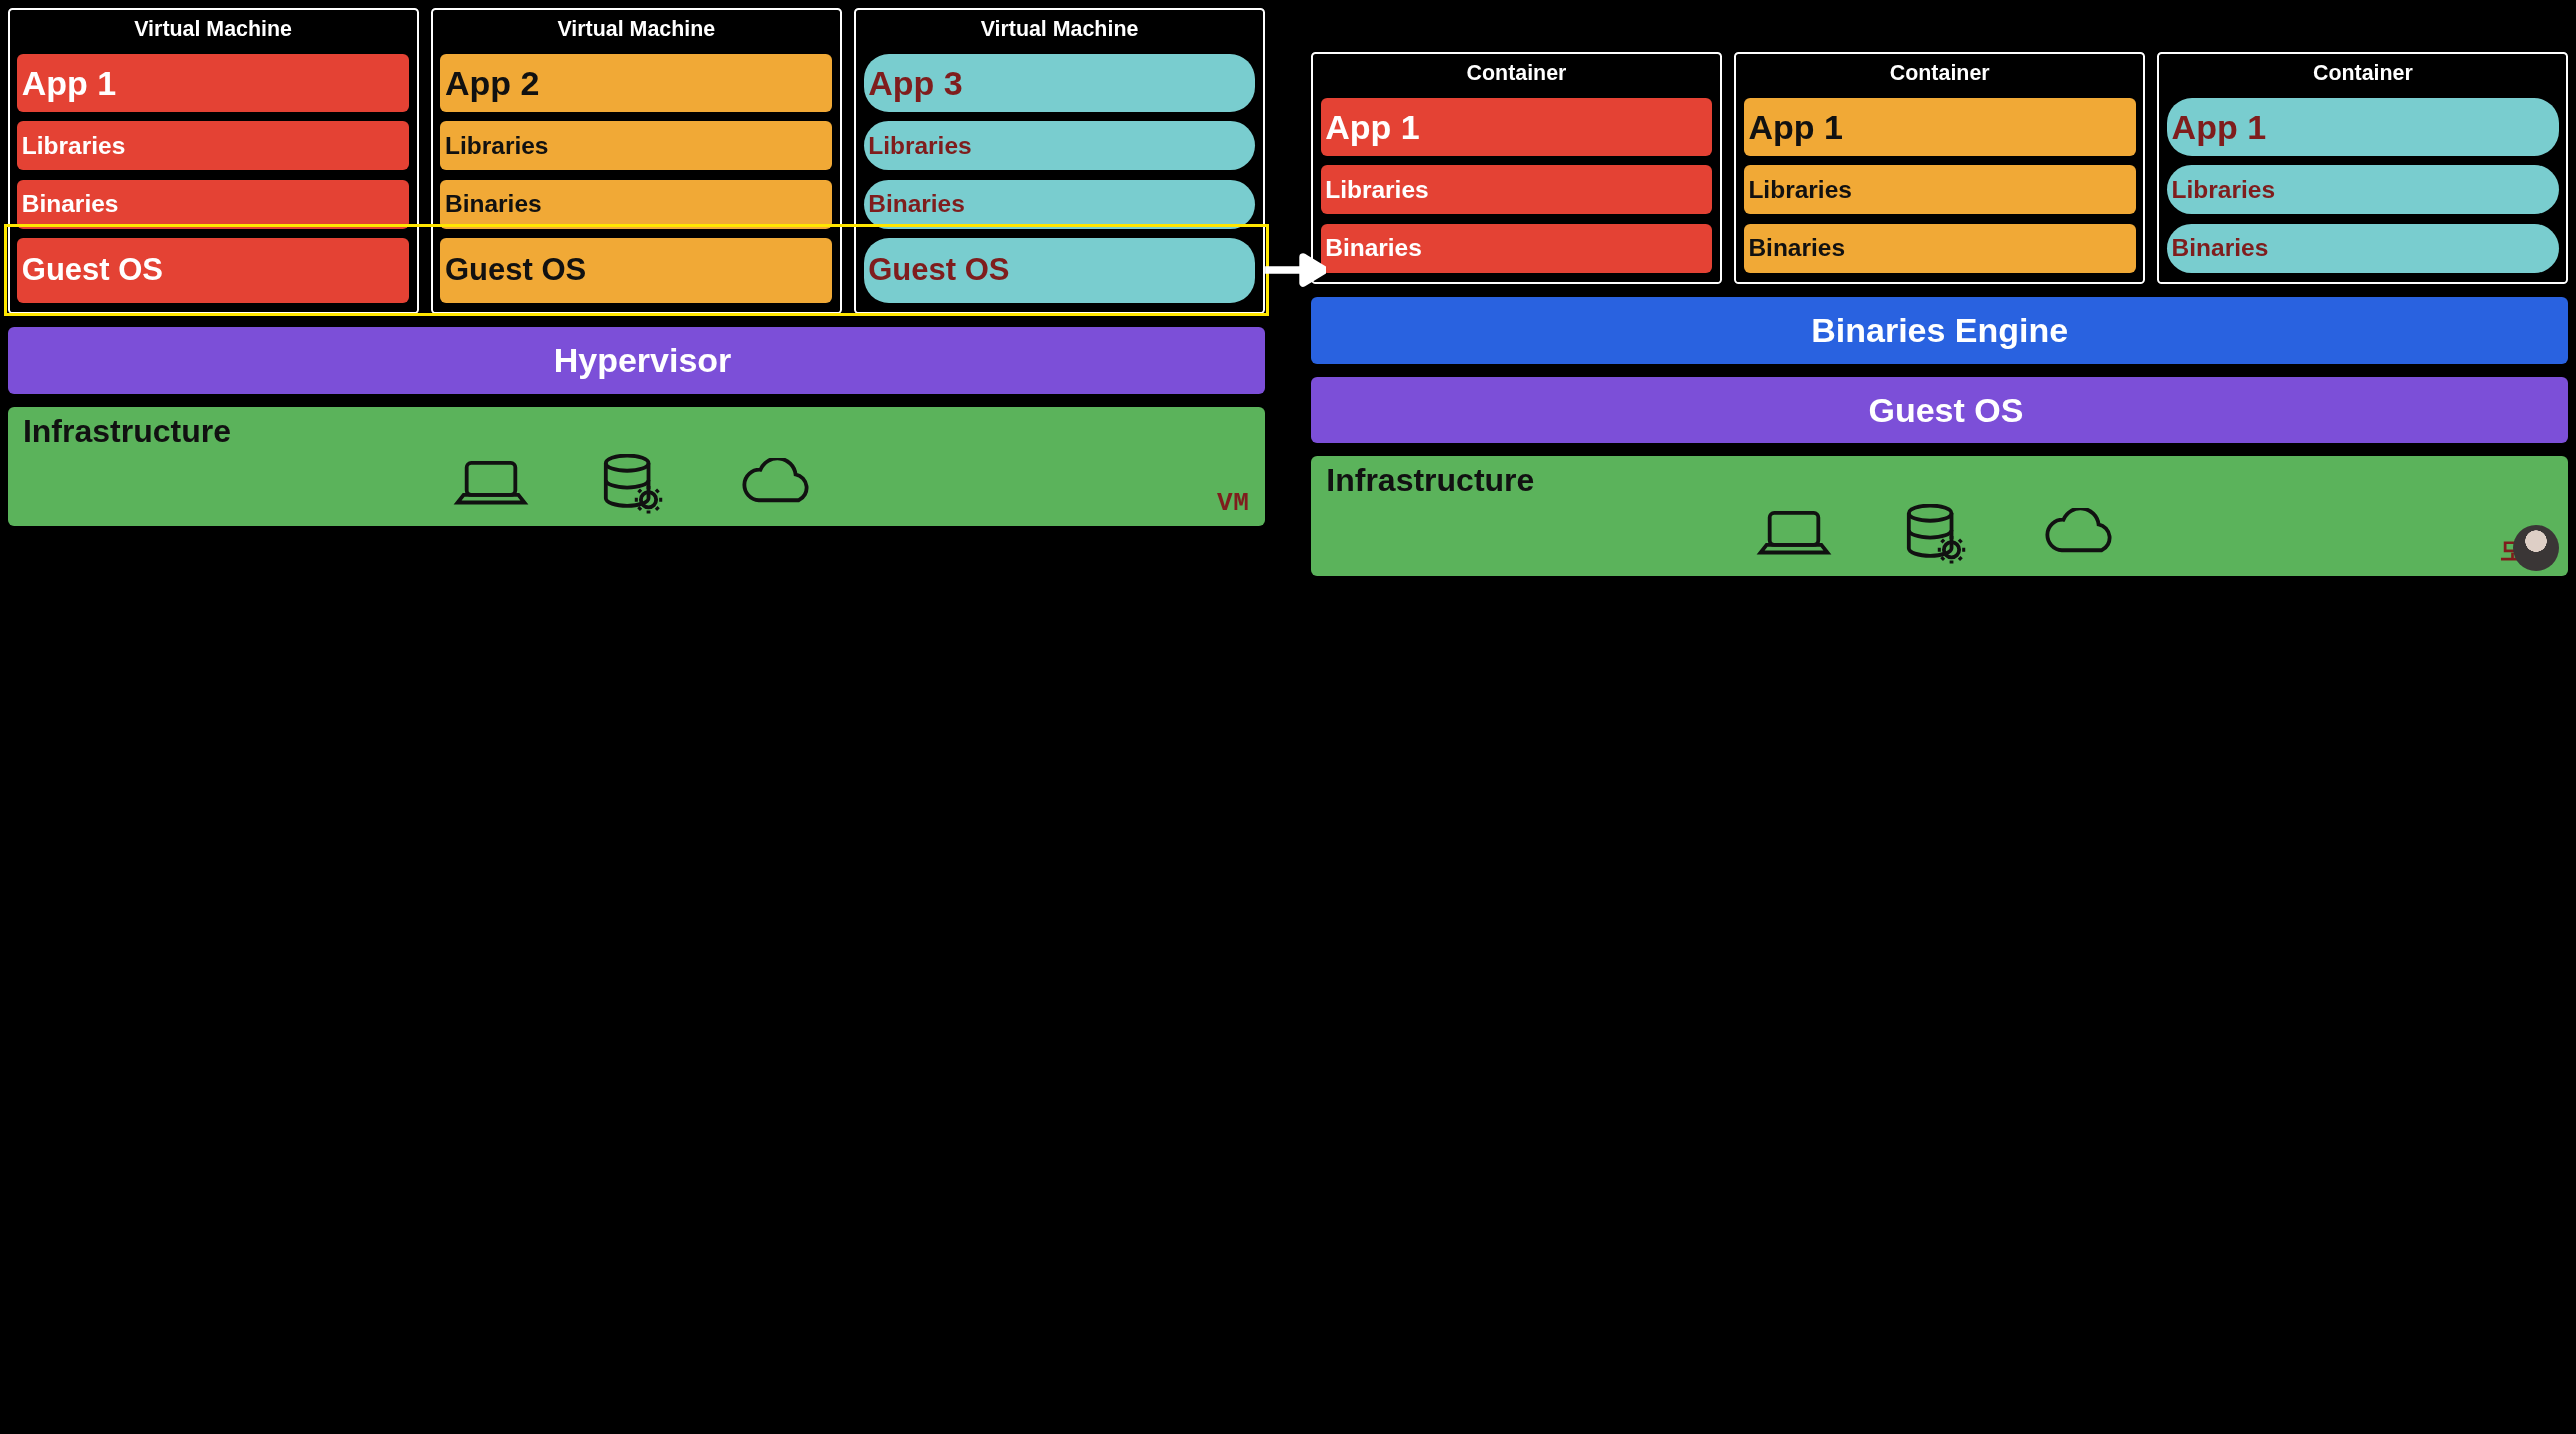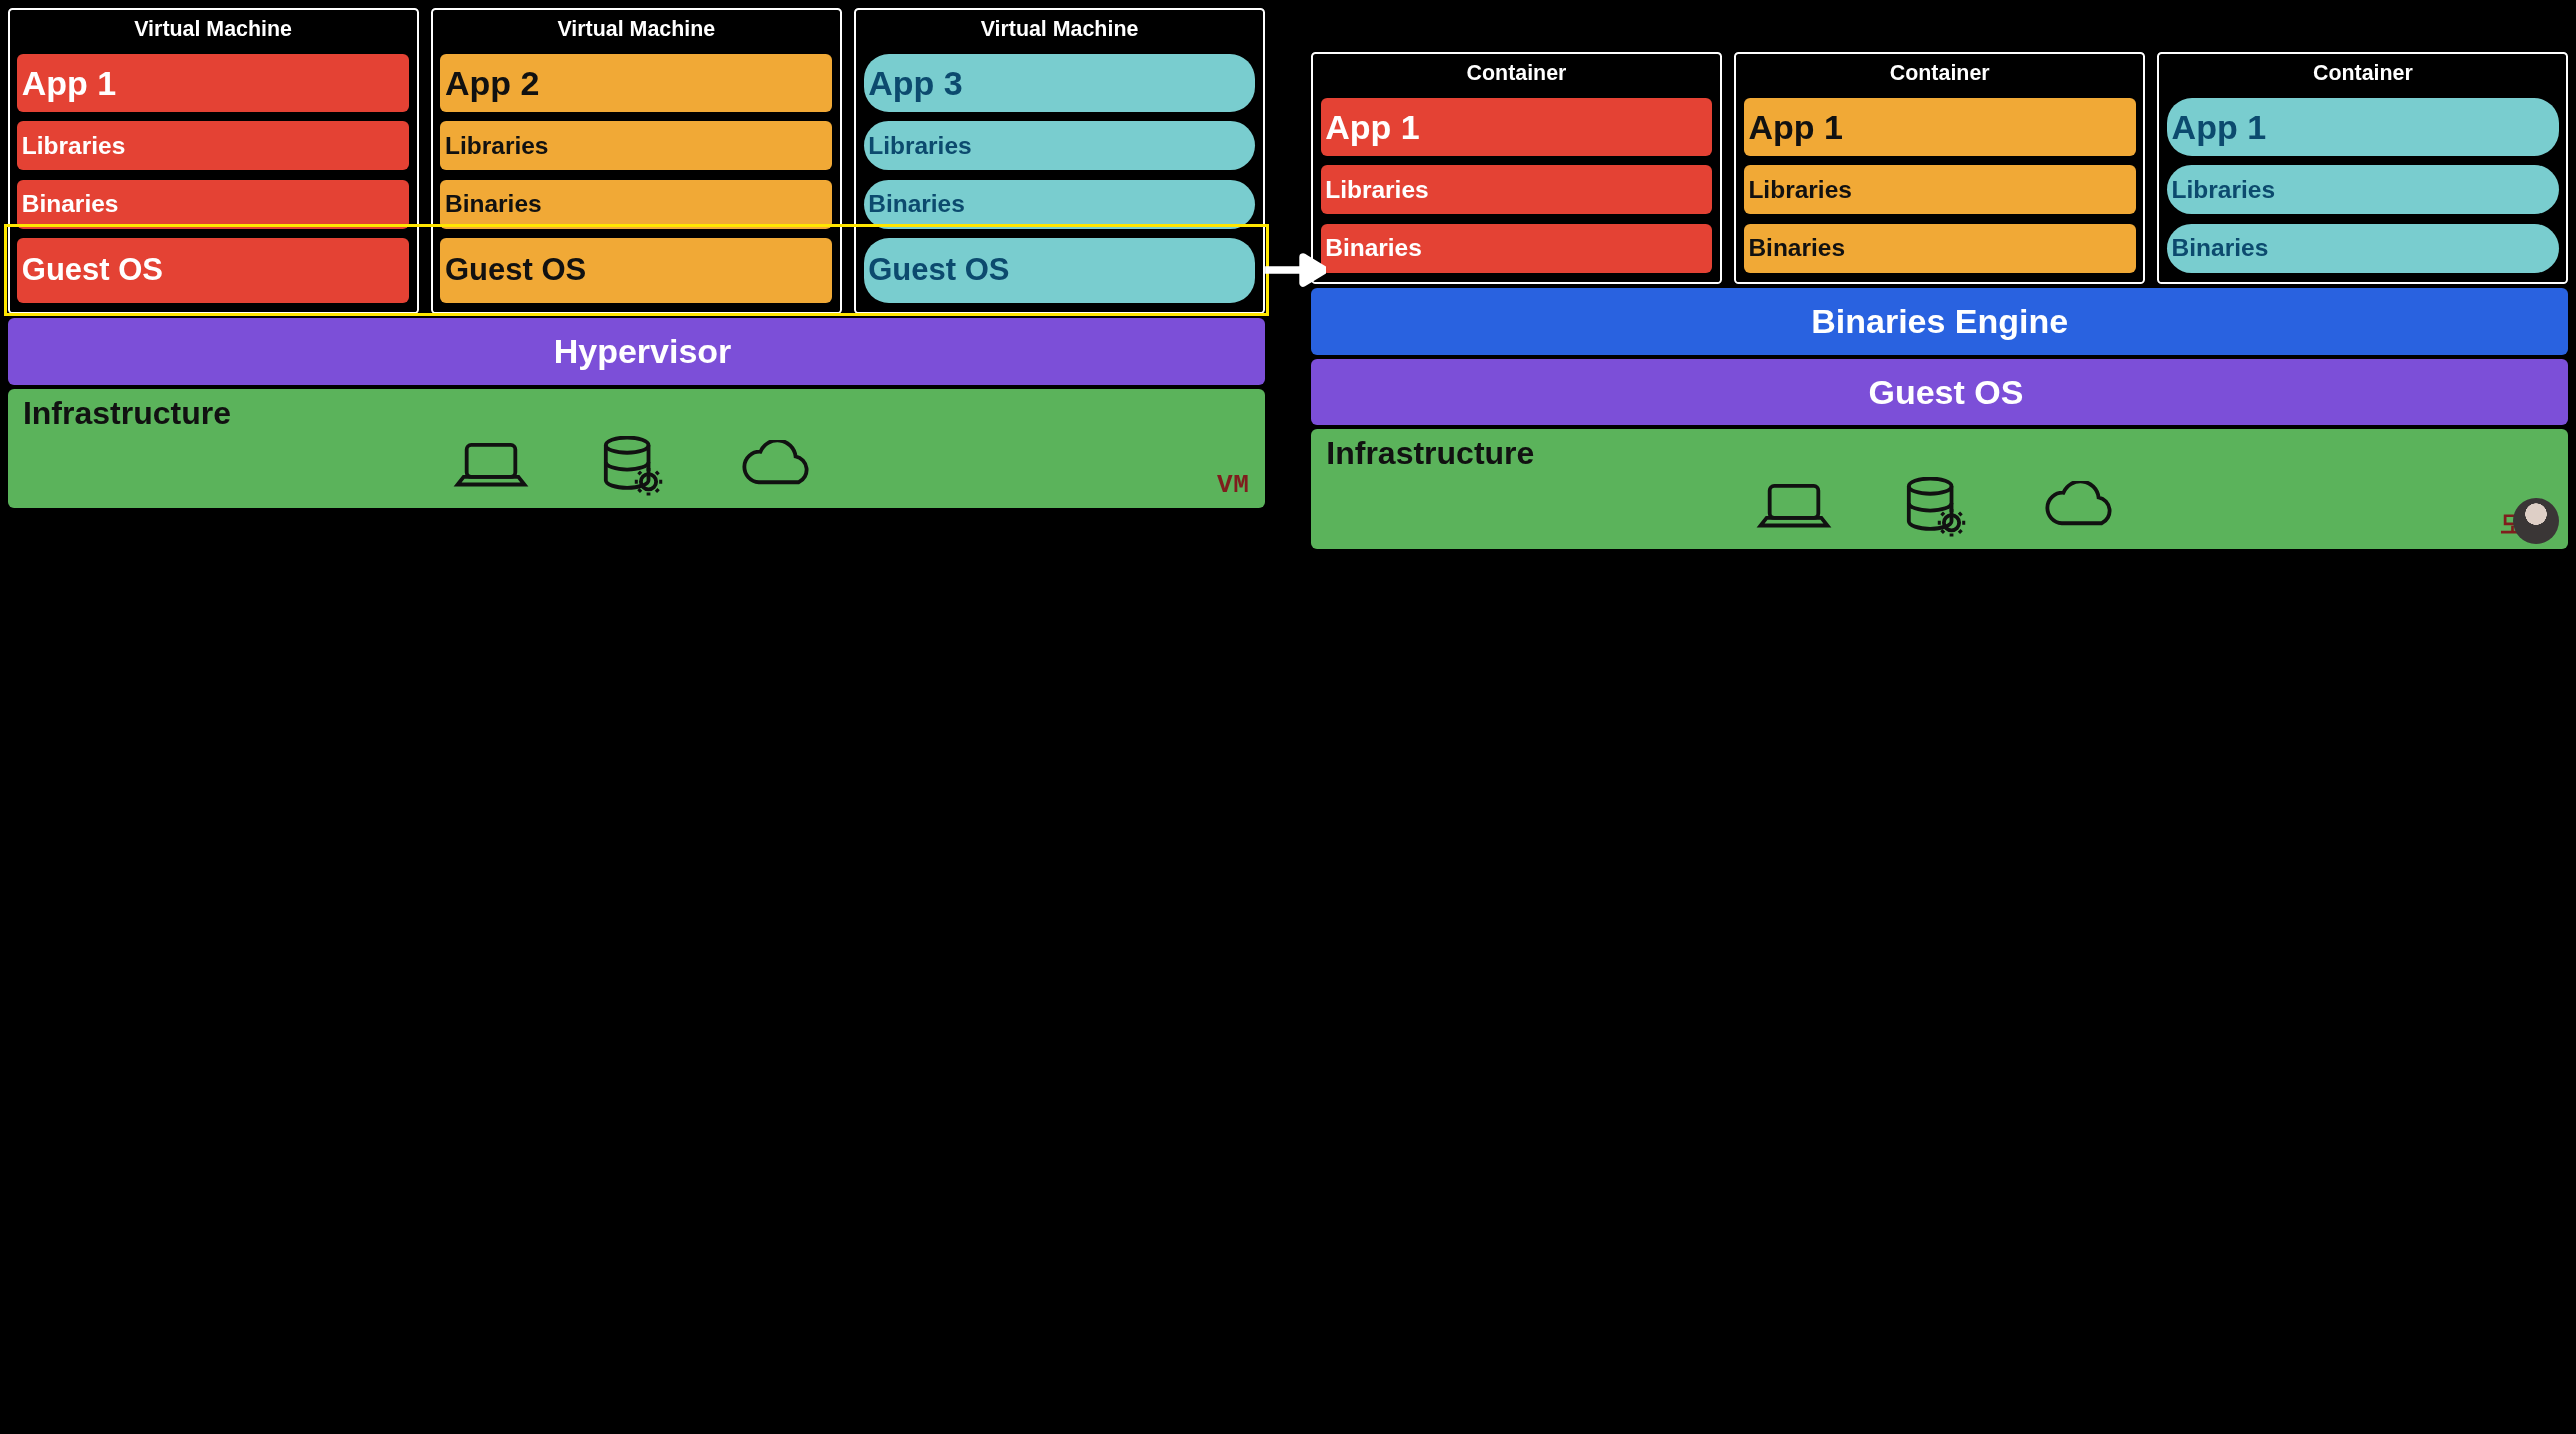--- a/index.html
+++ b/index.html
@@ -12,21 +12,21 @@
     }
     .canvas {
       display: flex;
       gap: 46px;
       position: relative;
     }
     .side {
       flex: 1;
       display: flex;
       flex-direction: column;
-      gap: 4px;
+      gap: 13px;
     }
     .cols {
       display: flex;
       gap: 12.2px;
     }
     .col {
       flex: 1;
       border: 2.3px solid #fff;
       border-radius: 4.6px;
       padding: 7.6px 7.6px 9.2px 7.6px;
@@ -45,21 +45,21 @@
     .block {
       border-radius: 6.1px;
       padding: 10.7px 4.6px;
       font-weight: 700;
     }
     .block.app { font-size: 34px; padding: 9.2px 4.6px; }
     .block.small { font-size: 24.5px; padding: 10.7px 4.6px; }
     .block.guest { font-size: 31px; padding: 15.3px 4.6px; line-height: 1.1; }
     .red { background: #e44234; color: #fff; }
     .orange { background: #f1a936; color: #111; }
-    .cyan { background: #79cdcf; color: #0c4a6e; border-radius: 25px; }
+    .cyan { background: #79cdcf; color: #7f1d1d; border-radius: 25px; }
     .bar {
       border-radius: 6.1px;
       text-align: center;
       font-size: 34px;
       font-weight: 800;
       padding: 13.8px 7.6px;
     }
     .purple { background: #7c4fd8; color: #fff; padding-left: 20px; }
     .blue   { background: #2962e0; color: #fff; }
     .infra {

